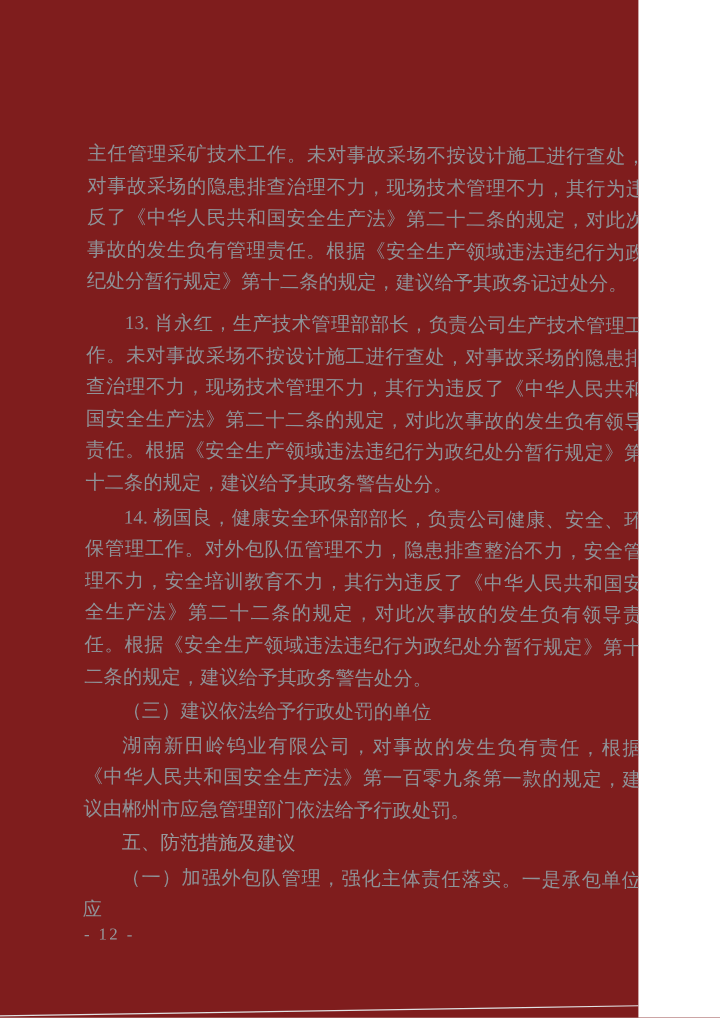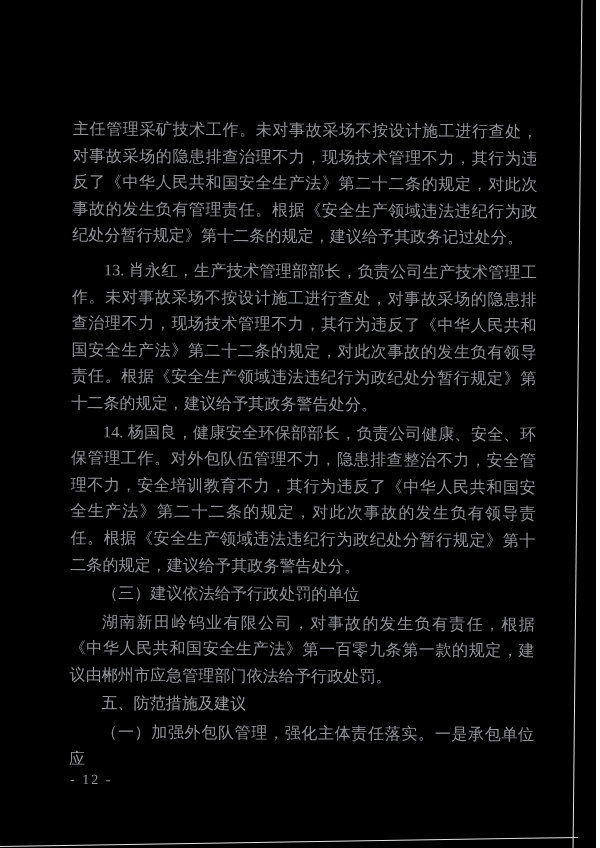--- a/index.html
+++ b/index.html
@@ -4,22 +4,22 @@
 <style>
   html, body { margin: 0; padding: 0; }
   body {
     width: 600px; height: 848px;
     background: #ffffff;
     overflow: hidden;
     font-family: "Liberation Serif", "DejaVu Serif", serif;
   }
   .page {
     position: relative;
-    width: 596px; height: 848px;
-    background: #000000;
+    width: 532px; height: 848px;
+    background: #7f1d1d;
     overflow: hidden;
   }
   
   .edge-right {
     position: absolute;
     left: 577px; top: -4px;
     width: 1px; height: 856px;
     background: #e3e4e5;
     transform: rotate(0.6deg);
   }

